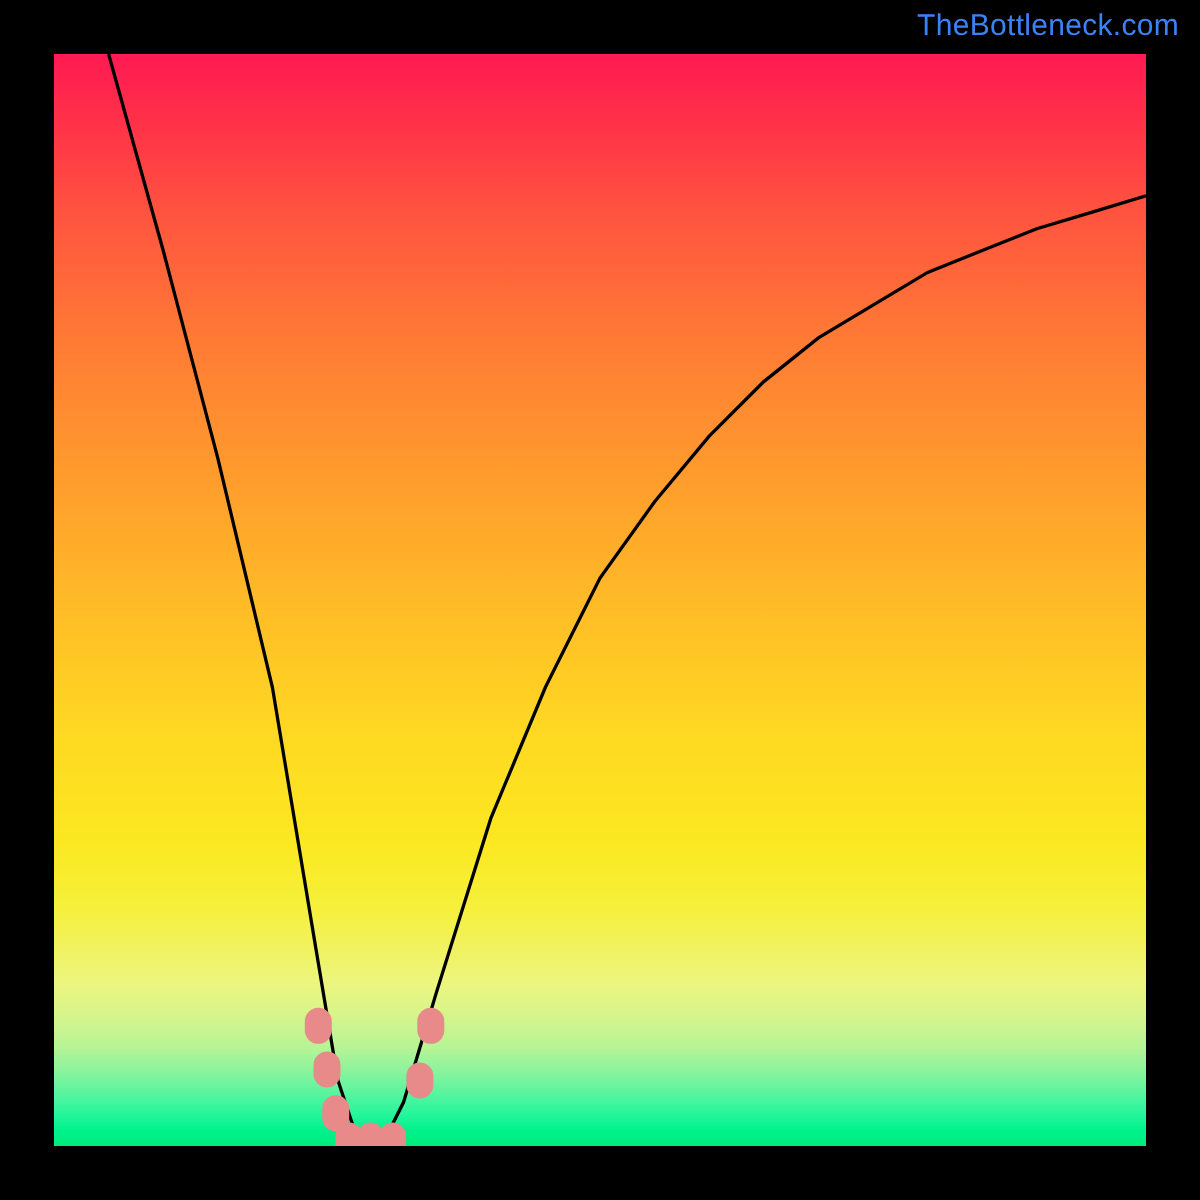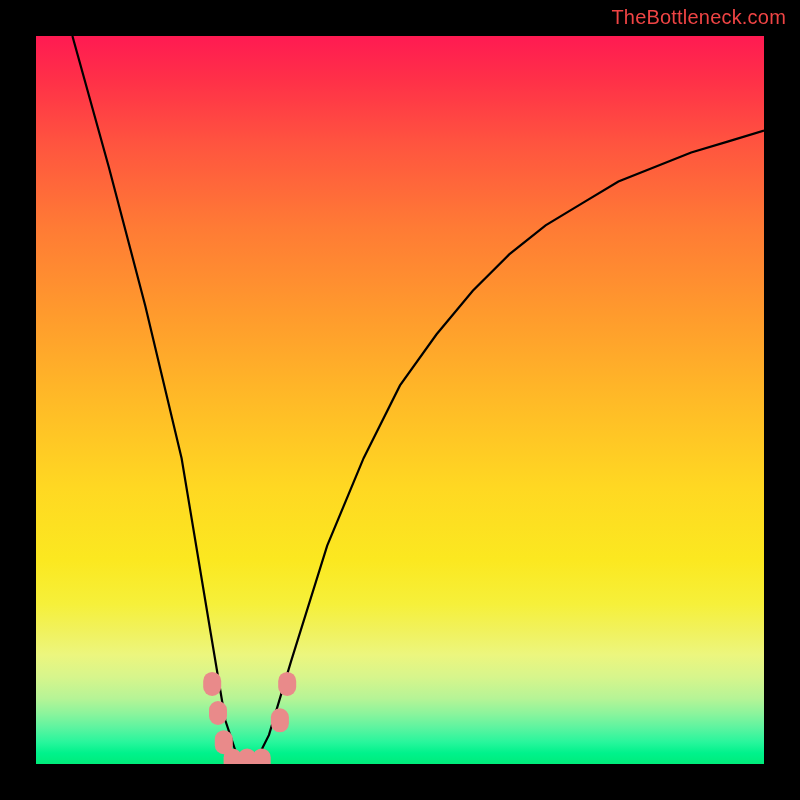--- a/index.html
+++ b/index.html
@@ -44,21 +44,21 @@
     );
   }
   .curve {
     position: absolute;
     inset: 0;
   }
   .watermark {
     position: absolute;
     top: 6px;
     right: 14px;
-    color: #ef4444;
+    color: #3b82f6;
     font-size: 20px;
     letter-spacing: 0.2px;
     text-align: right;
   }
 </style>
 </head>
 <body>
 
 <div class="plot-area">
   <div class="gradient-bg"></div>

